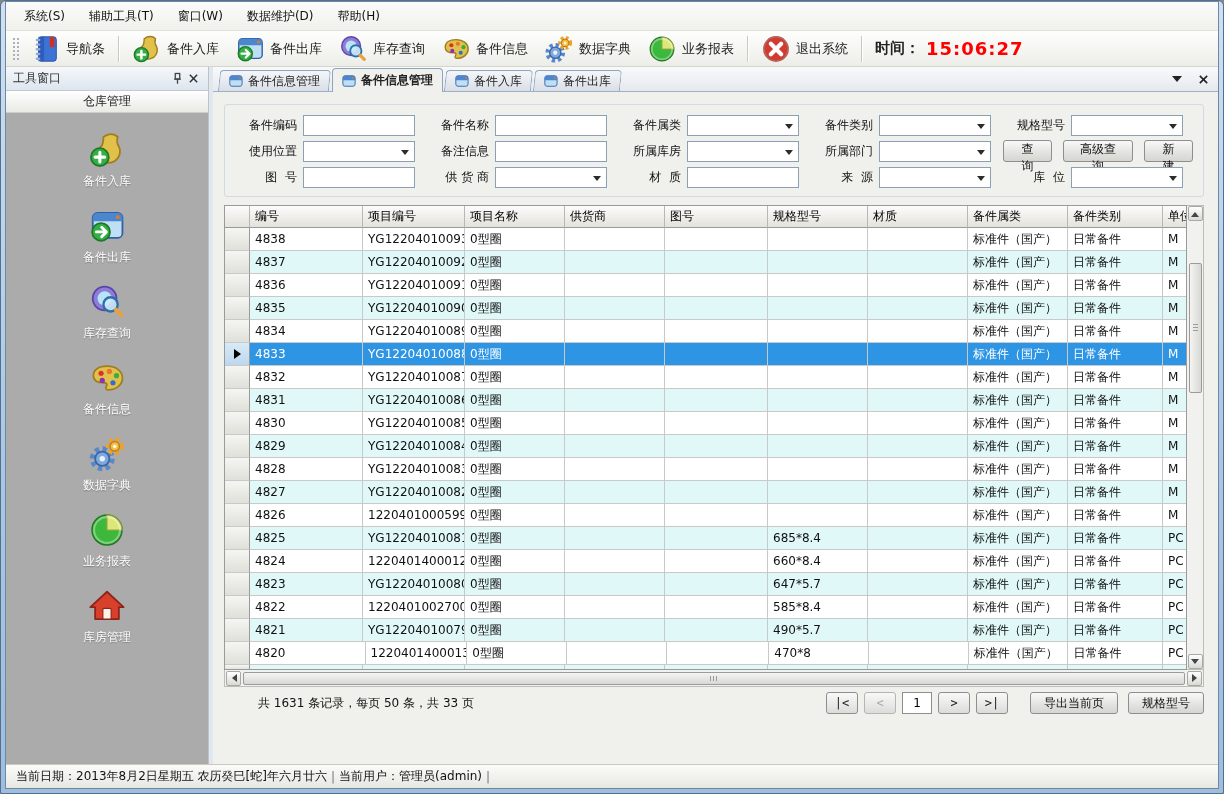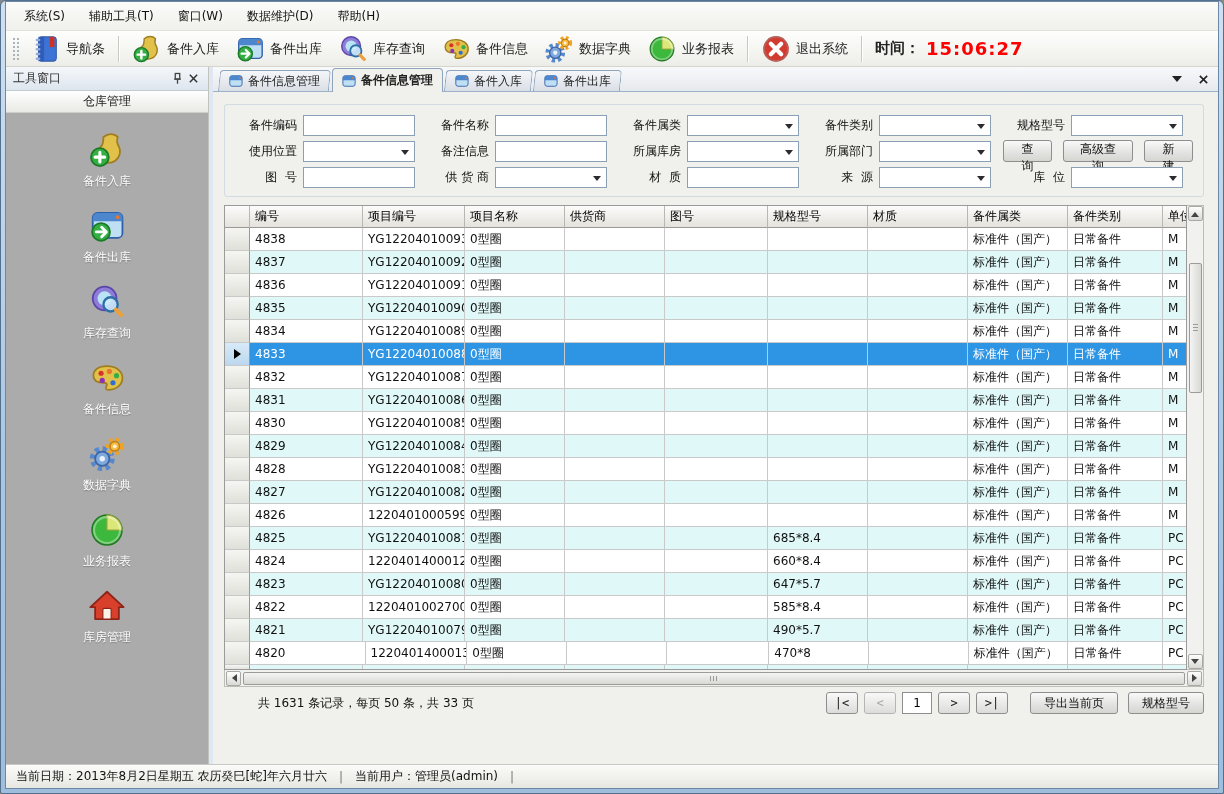--- a/index.html
+++ b/index.html
@@ -115,21 +115,21 @@
   .pagerbar{width:980px;margin-top:5px;display:flex;align-items:center}
   .pg-summary{margin-left:34px;color:#111}
   .pg-ctrls{margin-left:auto;display:flex;align-items:center;gap:6px}
   .pg-btn{width:32px;height:22px;padding:0;border:1px solid #8E8E8E;border-radius:3px;cursor:pointer;
           background:linear-gradient(#F9F9F9,#DCDCDA);font-family:"DejaVu Sans Mono",monospace;font-size:12px;color:#222}
   .pg-btn.disabled{color:#AAA;border-color:#B5B5B5;cursor:default}
   .pg-input{width:30px;height:22px;border:1px solid #8E8E8E;text-align:center;font-family:"DejaVu Sans",sans-serif;font-size:12px}
   .pg-export{margin-left:16px;display:flex;gap:10px}
   
   .statusbar{height:24px;background:linear-gradient(#FBFBF9,#E7E7E2);border-top:1px solid #C9C9C3;
-             display:flex;align-items:center;padding:0 10px;gap:12px}
+             display:flex;align-items:center;padding:0 10px;gap:4px}
   .sb-sep{color:#777}
 </style>
 </head>
 <body>
 
 <div class="window">
 
 
   <div class="app">
 

